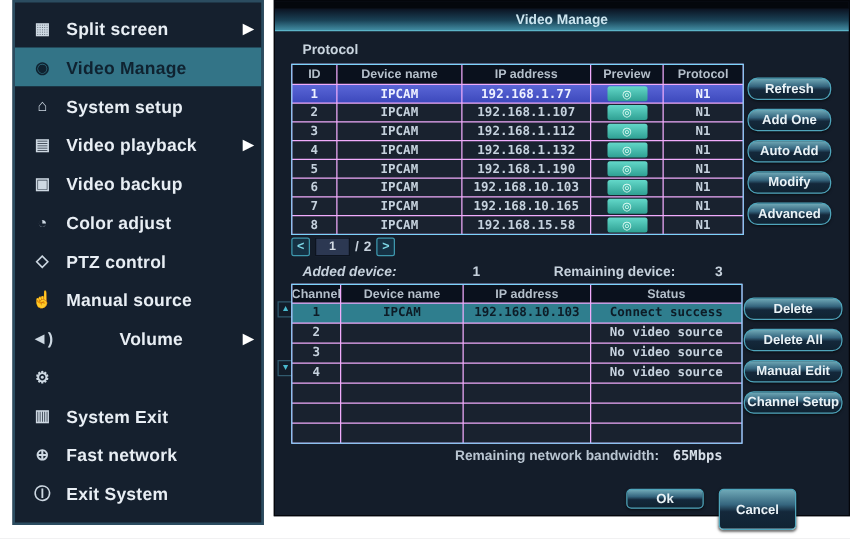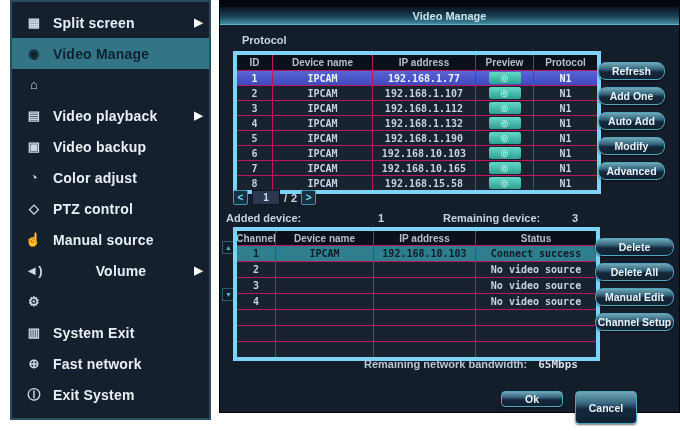--- a/index.html
+++ b/index.html
@@ -28,22 +28,22 @@
 
   .proto-label{position:absolute;left:22px;top:33px;font-size:11px;font-weight:bold;color:#c9d4de;}
   .dropdown{position:absolute;left:106px;top:30px;width:100px;height:17px;background:#272f4e;
     border:1px solid #0c1019;display:flex;align-items:center;box-sizing:border-box;margin-top:48px;}
   .dropdown .dd-value{flex:1;padding-left:7px;font-size:10.5px;font-weight:bold;color:#d3dbe6;}
   .dropdown .dd-arrow{width:16px;height:13px;margin-right:1px;border-radius:2px;
     background:linear-gradient(180deg,#64bccd,#2b7a8f);display:flex;align-items:center;
     justify-content:center;font-size:8px;color:#0e2230;}
 
   
-  .grid-table{position:absolute;left:13px;display:grid;gap:1px;background:#be185d;
-    border:4px solid #7dd3fc;}
+  .grid-table{position:absolute;left:13px;display:grid;gap:1px;background:#f0abfc;
+    border:1px solid #7dd3fc;}
   #device-table{top:50px;grid-template-columns:35px 99px 102px 57px 63px;
     grid-template-rows:15px repeat(8,14px);}
   #channel-table{top:226px;grid-template-columns:38px 97px 101px 120px;
     grid-template-rows:14px repeat(7,15px);}
   .cell{background:#19222f;display:flex;align-items:center;justify-content:center;
     font-family:"DejaVu Sans Mono",monospace;font-size:10px;font-weight:bold;color:#c6d2de;
     overflow:hidden;white-space:nowrap;}
   .hcell{background:#0a111d;font-family:"Liberation Sans",sans-serif;font-size:10px;
     font-weight:bold;color:#b4bfca;}
   .sel{background:linear-gradient(180deg,#5a66d6,#3d49bd);color:#eef1ff;}
@@ -97,20 +97,21 @@
         <span class="s-label">Split screen</span>
         <span class="s-arrow">▶</span>
       </div>
       <div class="side-item selected">
         <span class="s-icon">◉</span>
         <span class="s-label">Video Manage</span>
         <span class="s-arrow"></span>
       </div>
       <div class="side-item">
         <span class="s-icon">⌂</span>
+        <span class="s-label">System setup</span>
         <span class="s-arrow"></span>
       </div>
       <div class="side-item">
         <span class="s-icon">▤</span>
         <span class="s-label">Video playback</span>
         <span class="s-arrow">▶</span>
       </div>
       <div class="side-item">
         <span class="s-icon">▣</span>
         <span class="s-label">Video backup</span>
@@ -234,21 +235,21 @@
       </div>
 
     <div class="pagination">
       <button class="pg-btn">&lt;</button>
       <span class="pg-box">1</span>
       <span class="pg-sep">/</span>
       <span class="pg-sep">2</span>
       <button class="pg-btn">&gt;</button>
     </div>
 
-    <span class="info-label" style="left:6px;top:211px;">Added device:</span>
+    <span class="info-label" style="left:22px;top:211px;font-style:italic;">Added device:</span>
     <span class="info-label" style="left:158px;top:211px;">1</span>
     <span class="info-label" style="left:223px;top:211px;">Remaining device:</span>
     <span class="info-label" style="left:352px;top:211px;">3</span>
 
     <button class="scroll-btn" id="scroll-up">▲</button>
     <button class="scroll-btn" id="scroll-down">▼</button>
 
     <div class="grid-table" id="channel-table">
         <div class="cell hcell">Channel</div>
         <div class="cell hcell">Device name</div>

